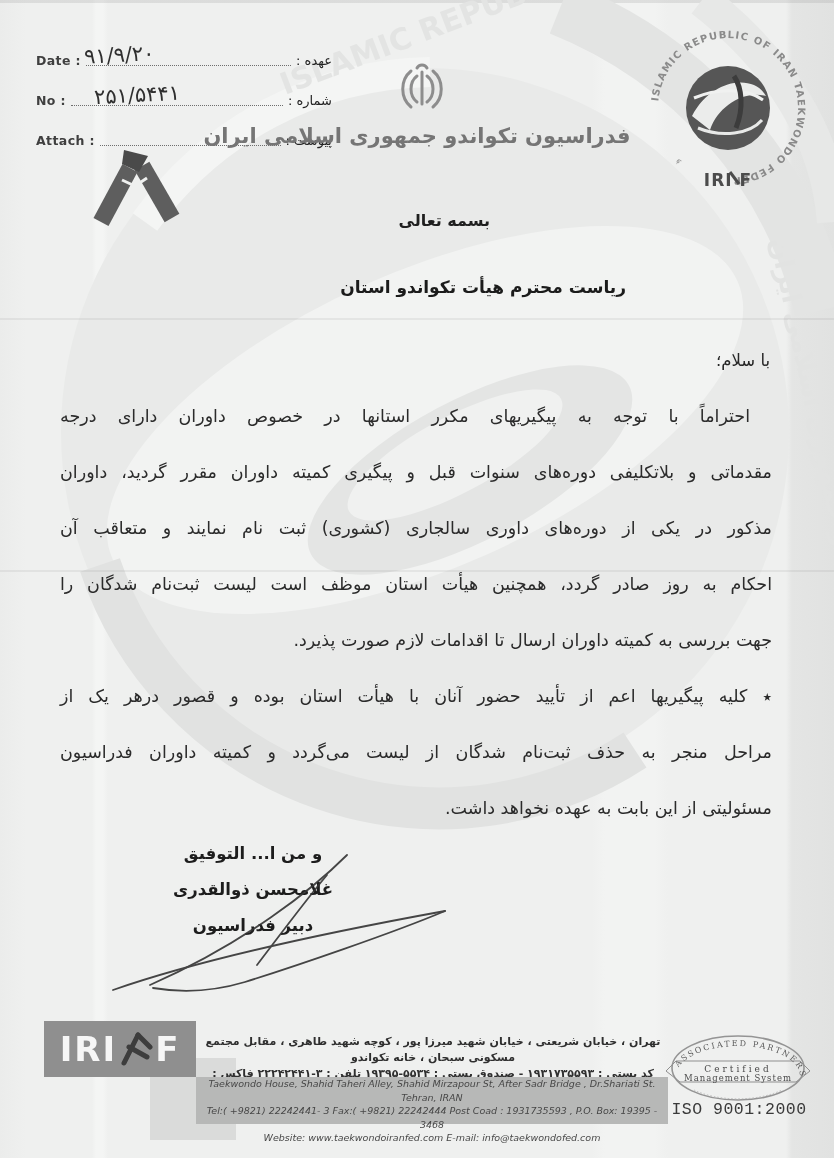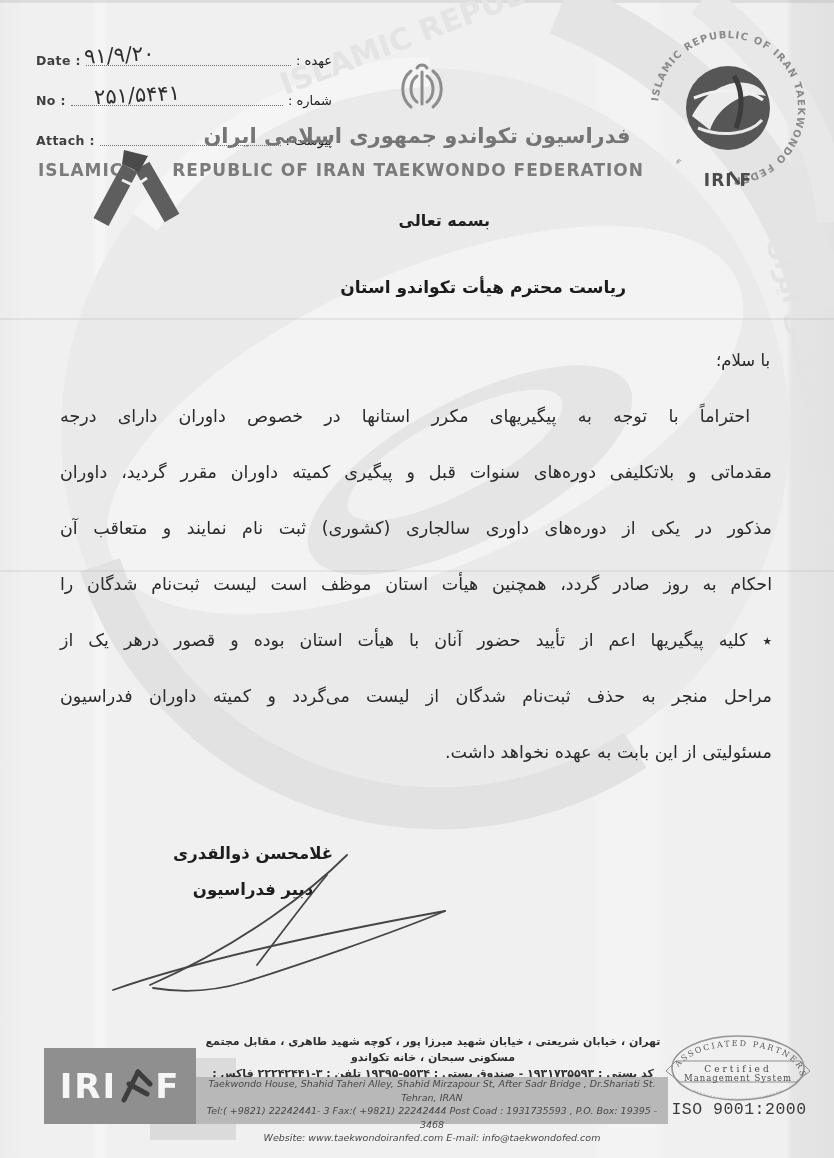--- a/index.html
+++ b/index.html
@@ -44,21 +44,21 @@
     font-size:17.5px;color:#2b2b2b;}
   .line{height:56px;line-height:56px;text-align:right;white-space:nowrap;}
   .line.j{white-space:normal;text-align:justify;text-align-last:justify;-moz-text-align-last:justify;}
   .line.indent{padding-right:22px;}
   
   .sig-block{top:836px;left:148px;width:210px;text-align:center;direction:rtl;z-index:3;
     font-weight:bold;color:#1d1d1d;font-size:16.5px;line-height:36px;}
   .sig-svg{left:95px;top:843px;z-index:4;}
   
   .foot-shadow{left:150px;top:1058px;width:86px;height:82px;background:#dadbda;z-index:2;}
-  .iritf-box{left:44px;top:1048px;width:152px;height:76px;background:#8f8f8f;z-index:3;
+  .iritf-box{left:44px;top:1021px;width:152px;height:56px;background:#8f8f8f;z-index:3;
     display:flex;align-items:center;justify-content:center;}
   .iritf-box .ltr{color:#f6f6f6;font-weight:bold;font-size:34px;letter-spacing:2px;line-height:1;}
   .kick{margin:0 2px;}
   .addr-fa{left:200px;top:1034px;width:466px;text-align:center;direction:rtl;z-index:3;
     font-size:11px;font-weight:bold;color:#2f2f2f;line-height:16px;}
   .addr-en{left:196px;top:1077px;width:472px;height:47px;background:#b7b8b7;z-index:3;
     display:flex;flex-direction:column;text-align:center;
     font-style:italic;font-size:9.5px;color:#474747;line-height:13.5px;}
   .iso{left:660px;top:1032px;z-index:3;}
   .iso-caption{left:664px;top:1100px;width:150px;text-align:center;z-index:3;
@@ -111,25 +111,20 @@
       <path d="M 21,10 C 23,6 29,6 31,10"></path>
       <path d="M 26,14 L 26,46"></path>
       <path d="M 21,18 C 13,24 13,38 21,44"></path>
       <path d="M 31,18 C 39,24 39,38 31,44"></path>
       <path d="M 15,13 C 4,22 4,40 15,49"></path>
       <path d="M 37,13 C 48,22 48,40 37,49"></path>
     </g>
   </svg>
 
   <div class="abs title-fa">فدراسیون تکواندو جمهوری اسلامی ایران</div>
-  <div class="abs title-en">
-    <span>ISLAMIC</span>
-    <span class="gap"></span>
-    <span>REPUBLIC OF IRAN TAEKWONDO FEDERATION</span>
-  </div>
 
   <svg class="abs belt" width="104" height="92" viewBox="0 0 104 92">
     <line x1="46" y1="22" x2="17" y2="76" stroke="#5e5e5e" stroke-width="17"></line>
     <line x1="58" y1="20" x2="88" y2="72" stroke="#5e5e5e" stroke-width="17"></line>
     <path d="M 40,4 L 64,10 L 55,26 L 38,18 Z" fill="#4a4a4a"></path>
     <line x1="38" y1="34" x2="53" y2="41" stroke="#eff0ef" stroke-width="3"></line>
     <line x1="63" y1="32" x2="51" y2="40" stroke="#eff0ef" stroke-width="3"></line>
   </svg>
 
   <svg class="abs seal" width="172" height="200" viewBox="0 0 172 200">
@@ -154,26 +149,28 @@
 
   <div class="abs besmeleh">بسمه تعالی</div>
   <div class="abs recipient">ریاست محترم هیأت تکواندو استان</div>
   <div class="abs salutation">با سلام؛</div>
 
   <div class="body-text">
     <div class="line j indent">احتراماً با توجه به پیگیریهای مکرر استانها در خصوص داوران دارای درجه</div>
     <div class="line j">مقدماتی و بلاتکلیفی دوره‌های سنوات قبل و پیگیری کمیته داوران مقرر گردید، داوران</div>
     <div class="line j">مذکور در یکی از دوره‌های داوری سالجاری (کشوری) ثبت نام نمایند و متعاقب آن</div>
     <div class="line j">احکام به روز صادر گردد، همچنین هیأت استان موظف است لیست ثبت‌نام شدگان را</div>
+    <div class="line">جهت بررسی به کمیته داوران ارسال تا اقدامات لازم صورت پذیرد.</div>
     <div class="line j">٭ کلیه پیگیریها اعم از تأیید حضور آنان با هیأت استان بوده و قصور درهر یک از</div>
     <div class="line j">مراحل منجر به حذف ثبت‌نام شدگان از لیست می‌گردد و کمیته داوران فدراسیون</div>
     <div class="line">مسئولیتی از این بابت به عهده نخواهد داشت.</div>
   </div>
 
   <div class="abs sig-block">
+    <div>و من ا... التوفیق</div>
     <div>غلامحسن ذوالقدری</div>
     <div>دبیر فدراسیون</div>
   </div>
   <svg class="abs sig-svg" width="370" height="155" viewBox="0 0 370 155">
     <g stroke="#333333" stroke-width="1.8" fill="none" stroke-linecap="round" opacity=".9">
       <path d="M 252,12 C 218,46 150,100 55,142"></path>
       <path d="M 18,147 C 118,112 262,84 350,68"></path>
       <path d="M 350,68 C 298,90 198,124 150,139 C 120,148 88,150 58,145"></path>
       <path d="M 232,32 C 210,58 182,96 162,122"></path>
     </g>

